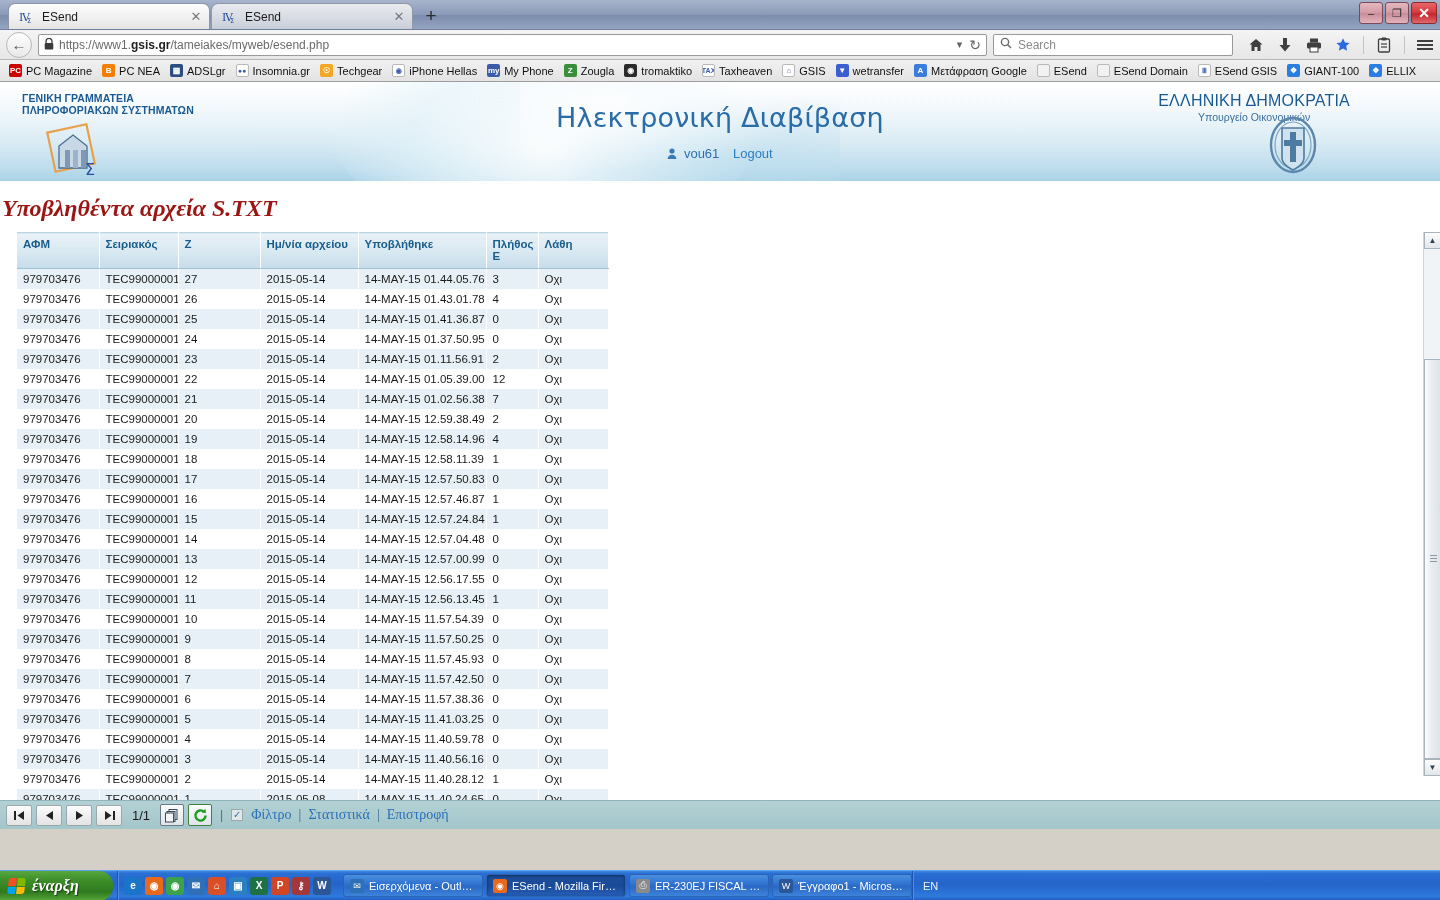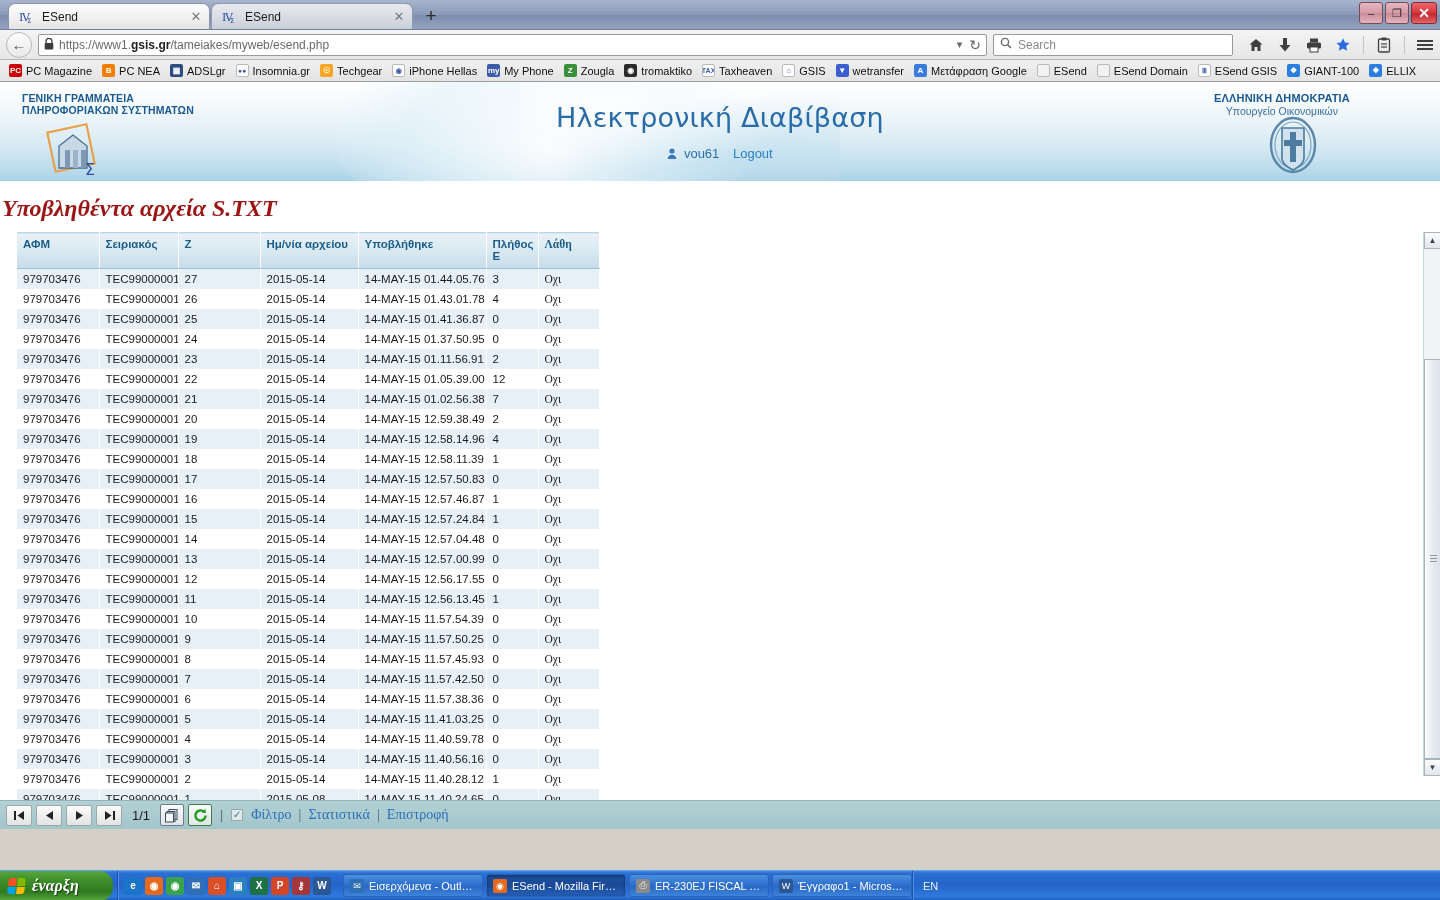--- a/index.html
+++ b/index.html
@@ -222,21 +222,21 @@
     z-index: 4;
     color: #2a6ca8;
   }
   .banner-user .uico { color: #3a7bb5; margin-right: 3px; }
   .banner-user .uname { color: #2f6fae; }
   .banner-user a { color: #2a7fc1; text-decoration: none; }
   .gg-right {
     position: absolute; right: 90px; top: 10px;
     text-align: center; z-index: 3;
   }
-  .gg-right .r1 { font-size: 11px; font-weight: bold; color: #1a5a93; letter-spacing: 0.2px; }
+  .gg-right .r1 { font-size: 16px; font-weight: normal; color: #1a5a93; letter-spacing: 0.2px; }
   .gg-right .r2 { font-size: 10.5px; color: #3a6f9e; margin-top: 1px; }
   .emblem {
     position: absolute; right: 118px; top: 32px;
     width: 58px; height: 62px; z-index: 3;
   }
 
   
   .ptitle {
     font-family: "Liberation Serif", serif;
     font-size: 24px;
@@ -272,21 +272,21 @@
     overflow: hidden;
   }
   table.grid tr.odd td { background: #e6f0f6; }
   table.grid tr.even td { background: #ffffff; }
   .col-afm { width: 82px; }
   .col-ser { width: 79px; }
   .col-z { width: 82px; }
   .col-date { width: 98px; }
   .col-sub { width: 128px; }
   .col-cnt { width: 52px; }
-  .col-err { width: 61px; font-family: Liberation Serif, serif; }
+  .col-err { width: 70px; }
 
   
   .gridscroll {
     position: absolute;
     right: 0; top: 0;
     width: 17px; height: 544px;
     background: #eef3f6;
     border-left: 1px solid #c8d6de;
   }
   .sb-btn {

